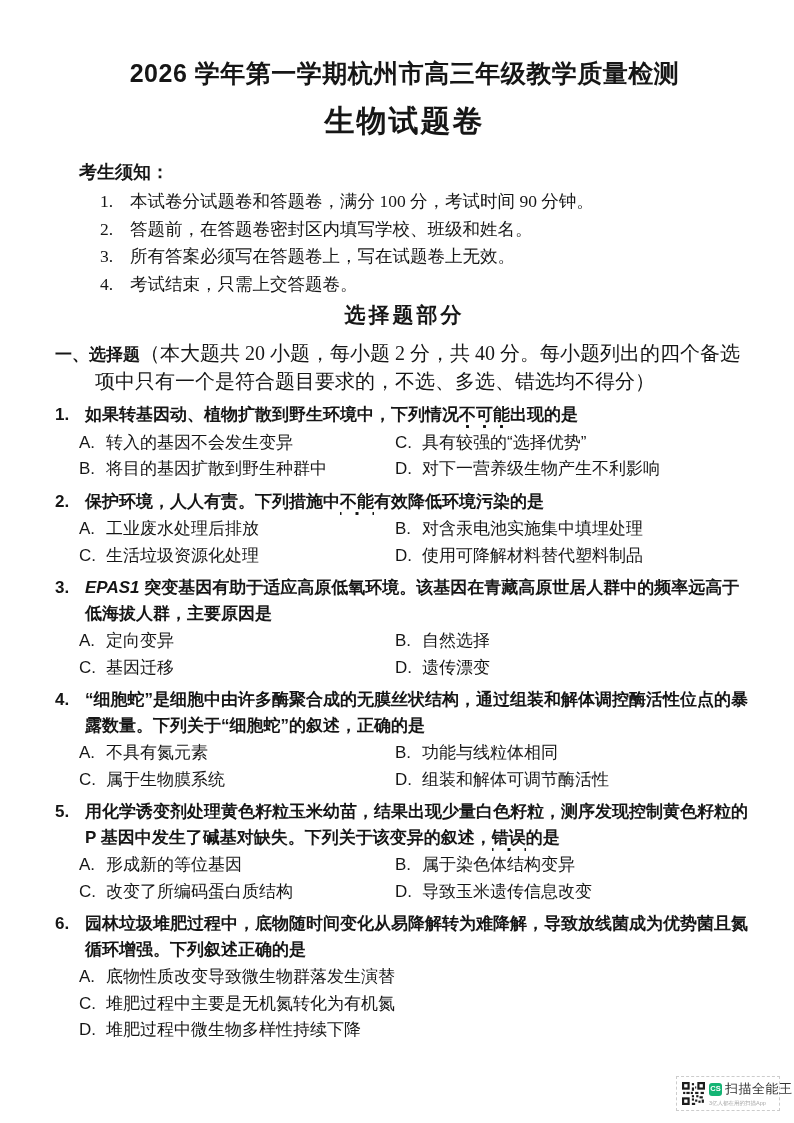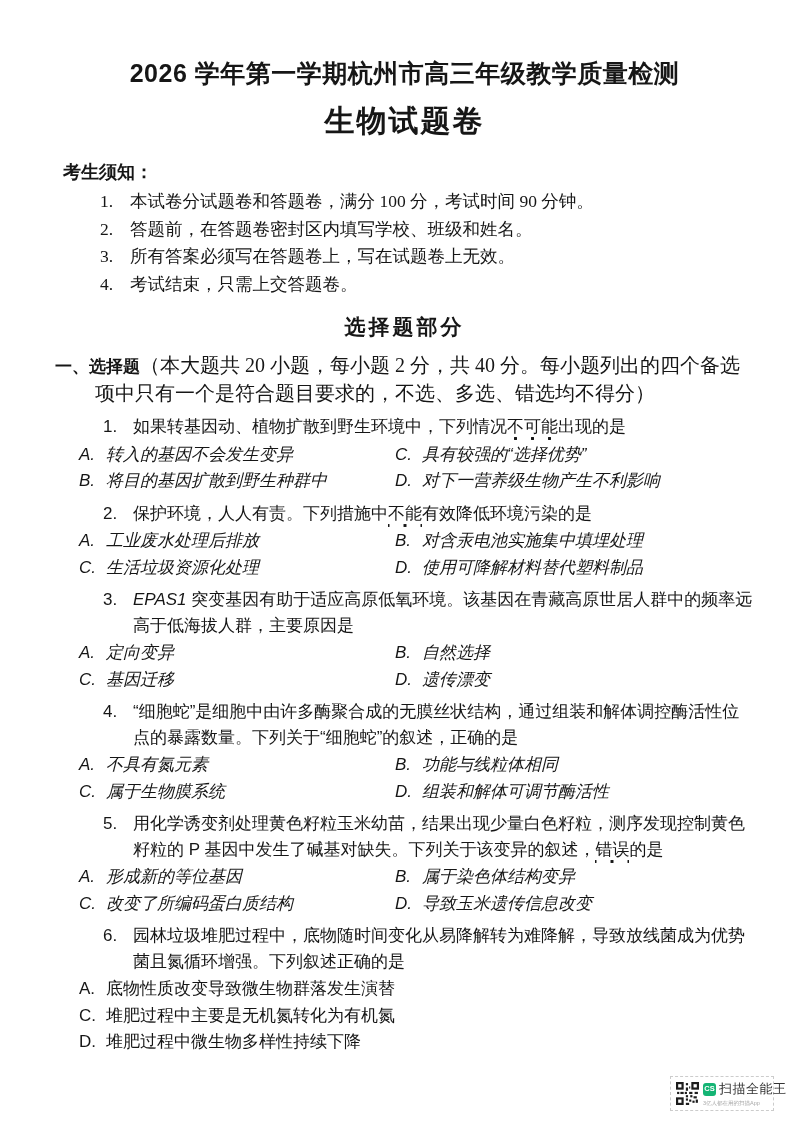--- a/index.html
+++ b/index.html
@@ -12,51 +12,51 @@
   .doc-title{
     text-align:center;font-size:25px;font-weight:bold;letter-spacing:.5px;
     margin:0;line-height:34px;
   }
   .doc-subtitle{
     text-align:center;font-size:30px;font-weight:bold;letter-spacing:2px;
     margin-top:13px;line-height:36px;
   }
   .kai{font-family:"Liberation Serif","DejaVu Serif",serif;}
   .notice-heading{
-    margin-top:20px;margin-left:8px;font-size:18px;font-weight:600;line-height:26px;
+    margin-top:20px;margin-left:24px;font-size:18px;font-weight:600;line-height:26px;
   }
   .notice-list{margin:3px 0 0 45px;font-size:17.5px;line-height:27.5px;}
   .notice{display:flex;}
   .nnum{width:30px;flex:0 0 30px;}
   .section-heading{
     text-align:center;font-size:21px;font-weight:bold;letter-spacing:3px;
-    margin-top:14px;line-height:30px;
+    margin-top:2px;line-height:30px;
   }
   .part-intro{
     margin-top:10px;font-size:17px;line-height:26px;
     padding-left:40px;text-indent:-40px;
   }
   .part-label{font-weight:bold;}
   .part-instr{font-size:20px;}
   .question-list{margin-top:5px;}
   .question{margin-top:6px;}
-  .stem{font-size:17px;line-height:25.5px;padding-left:30px;text-indent:-30px;font-weight:400;margin-left:48px;}
+  .stem{font-size:17px;line-height:25.5px;padding-left:30px;text-indent:-30px;font-weight:700;}
   .qnum{display:inline-block;width:30px;text-indent:0;}
   .emph{
     background-image:radial-gradient(circle,#161616 1.4px,rgba(0,0,0,0) 1.6px);
     background-size:1em 5px;background-repeat:repeat-x;
     background-position:center bottom;padding-bottom:5px;
   }
   .italic{font-style:italic;}
   .options{margin:2px 0 0 24px;font-size:17px;font-weight:500;}
-  .options.two-col{display:grid;grid-template-columns:316px auto;font-style:italic;}
+  .options.two-col{display:grid;grid-template-columns:316px auto;}
   .option{line-height:26.5px;}
   .olabel{display:inline-block;width:27px;}
   .watermark{
-    position:absolute;right:20px;bottom:12px;width:104px;height:35px;
+    position:absolute;right:14px;bottom:12px;width:104px;height:35px;
     border:1px dashed #cccccc;background:#fff;box-sizing:border-box;
     display:flex;align-items:center;gap:4px;padding:3px 5px;
   }
   .qr{flex:0 0 23px;height:23px;}
   .wm-right{display:flex;flex-direction:column;}
   .wm-row{display:flex;align-items:center;gap:3px;}
   .cs-badge{
     width:13px;height:13px;border-radius:3px;background:#14b474;
     color:#fff;font-size:7.5px;font-weight:bold;display:flex;
     align-items:center;justify-content:center;line-height:1;

